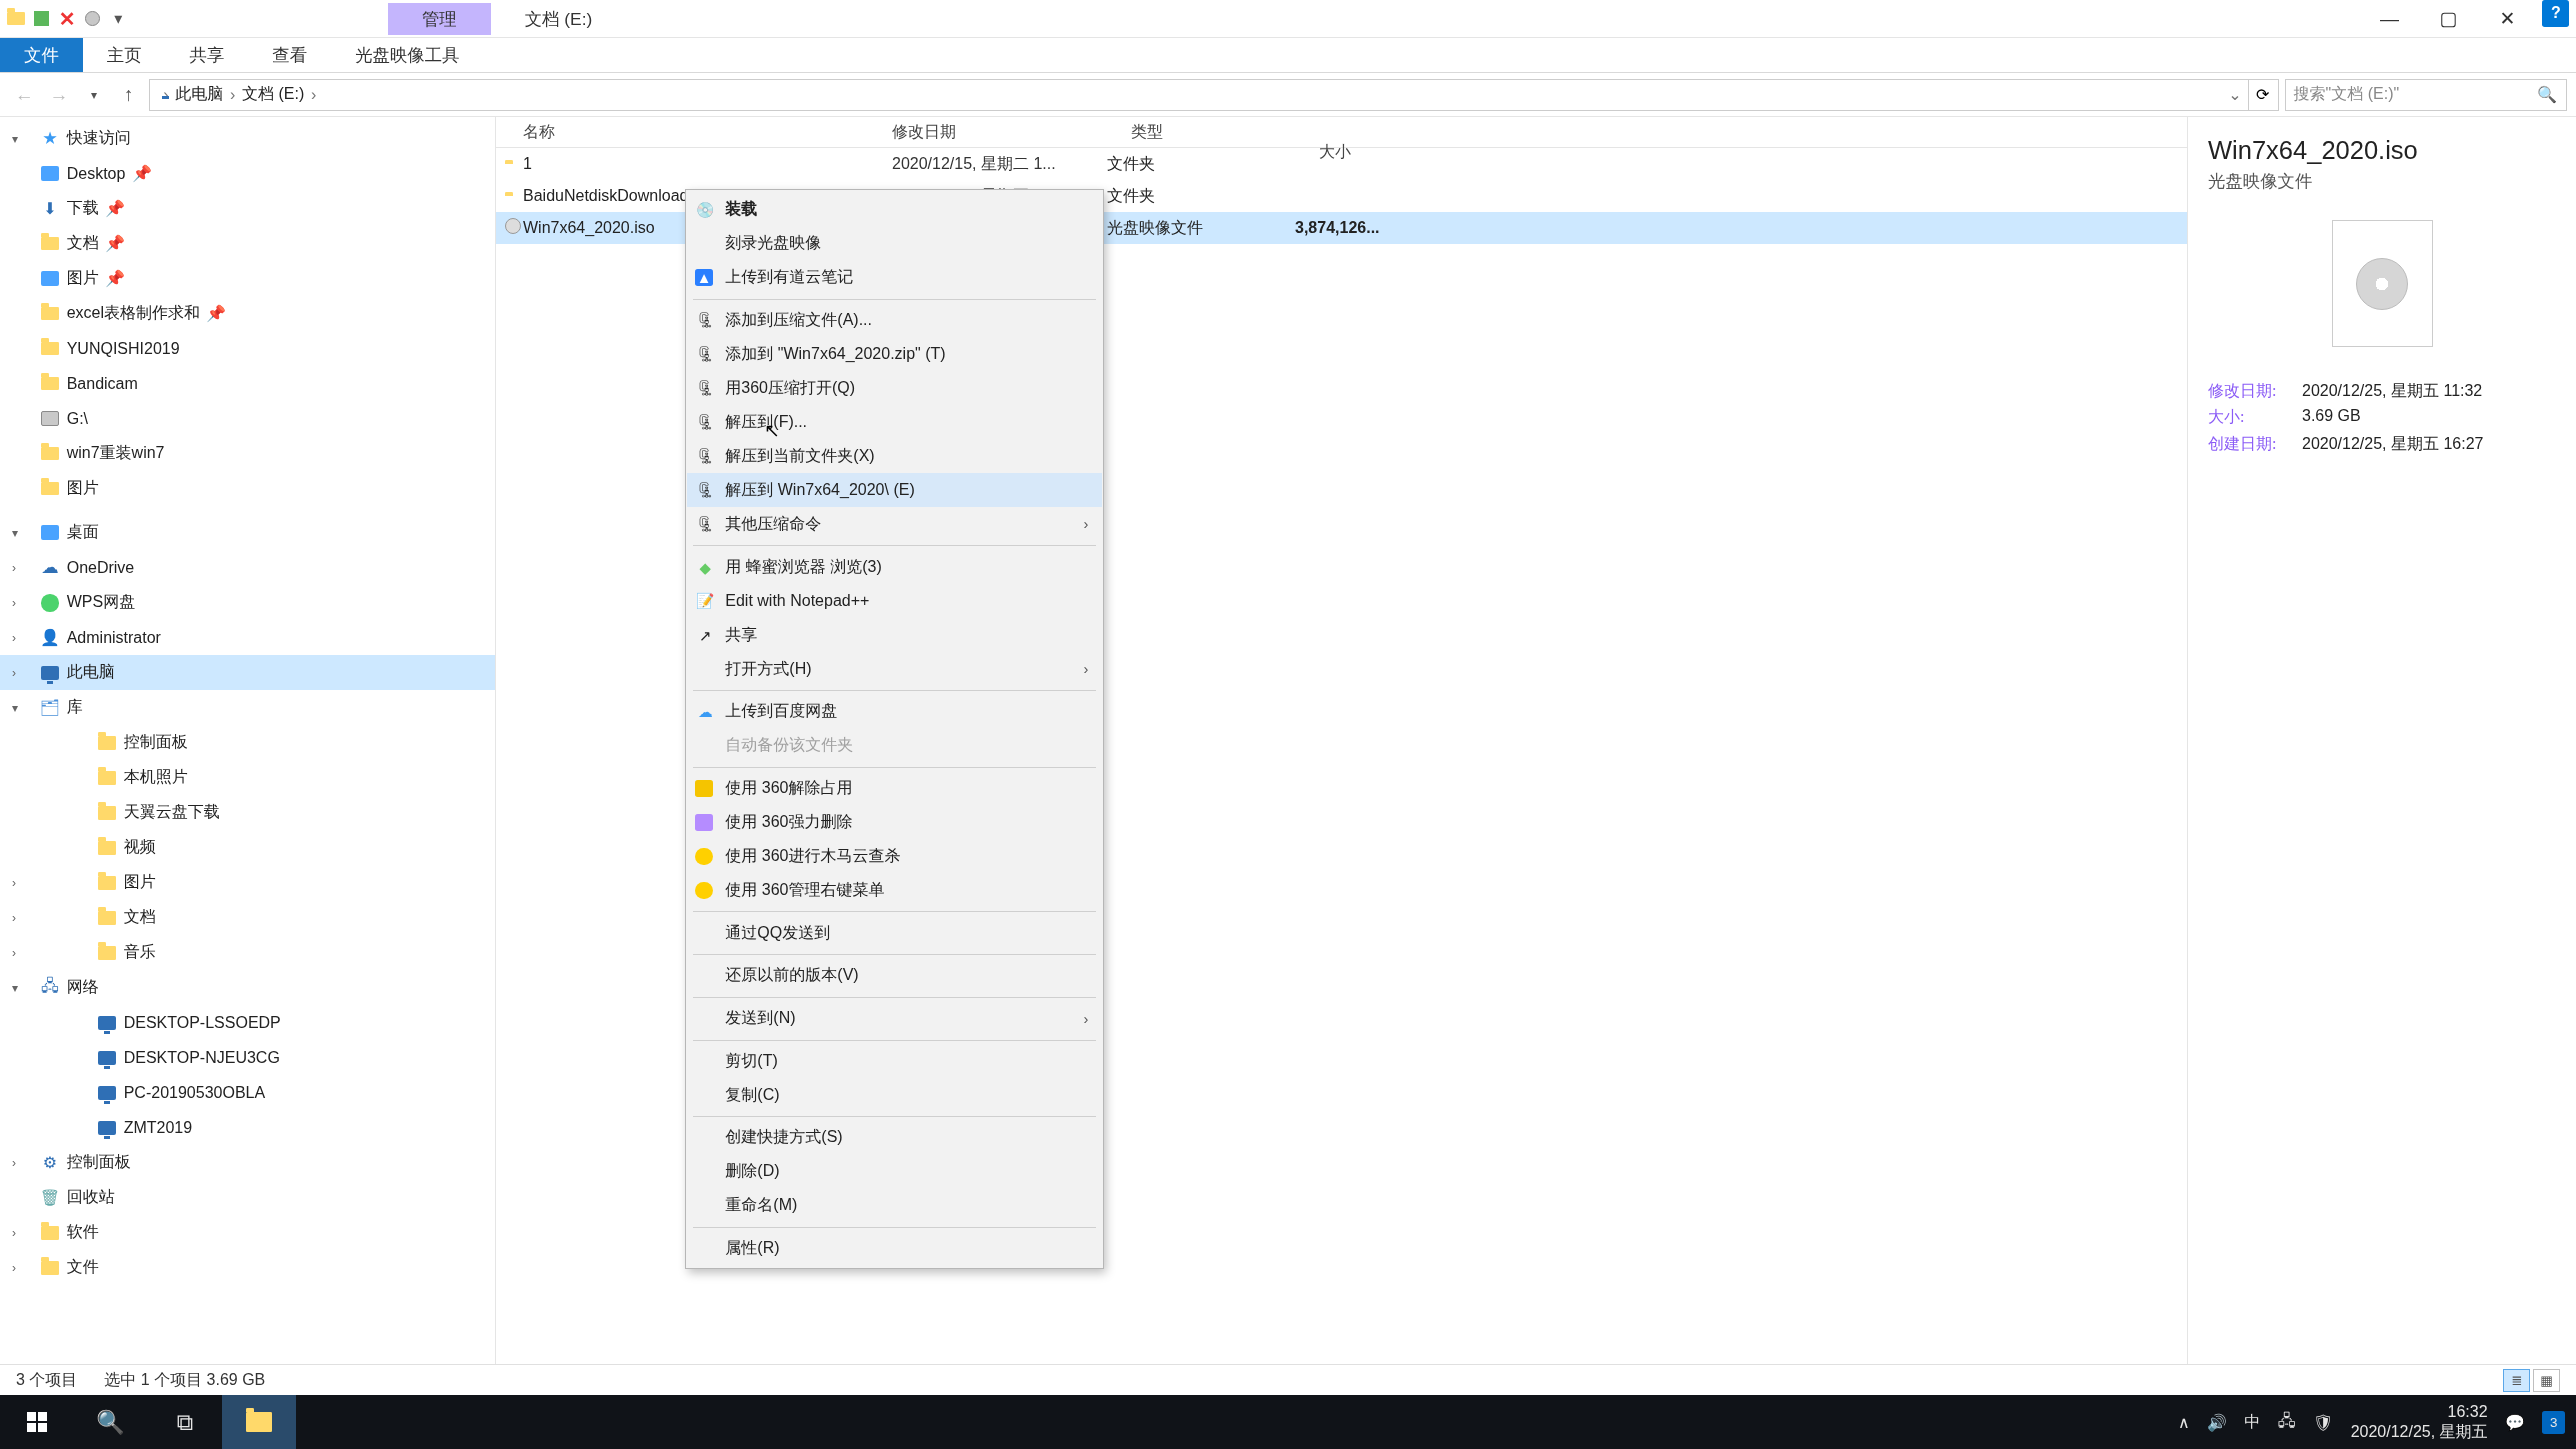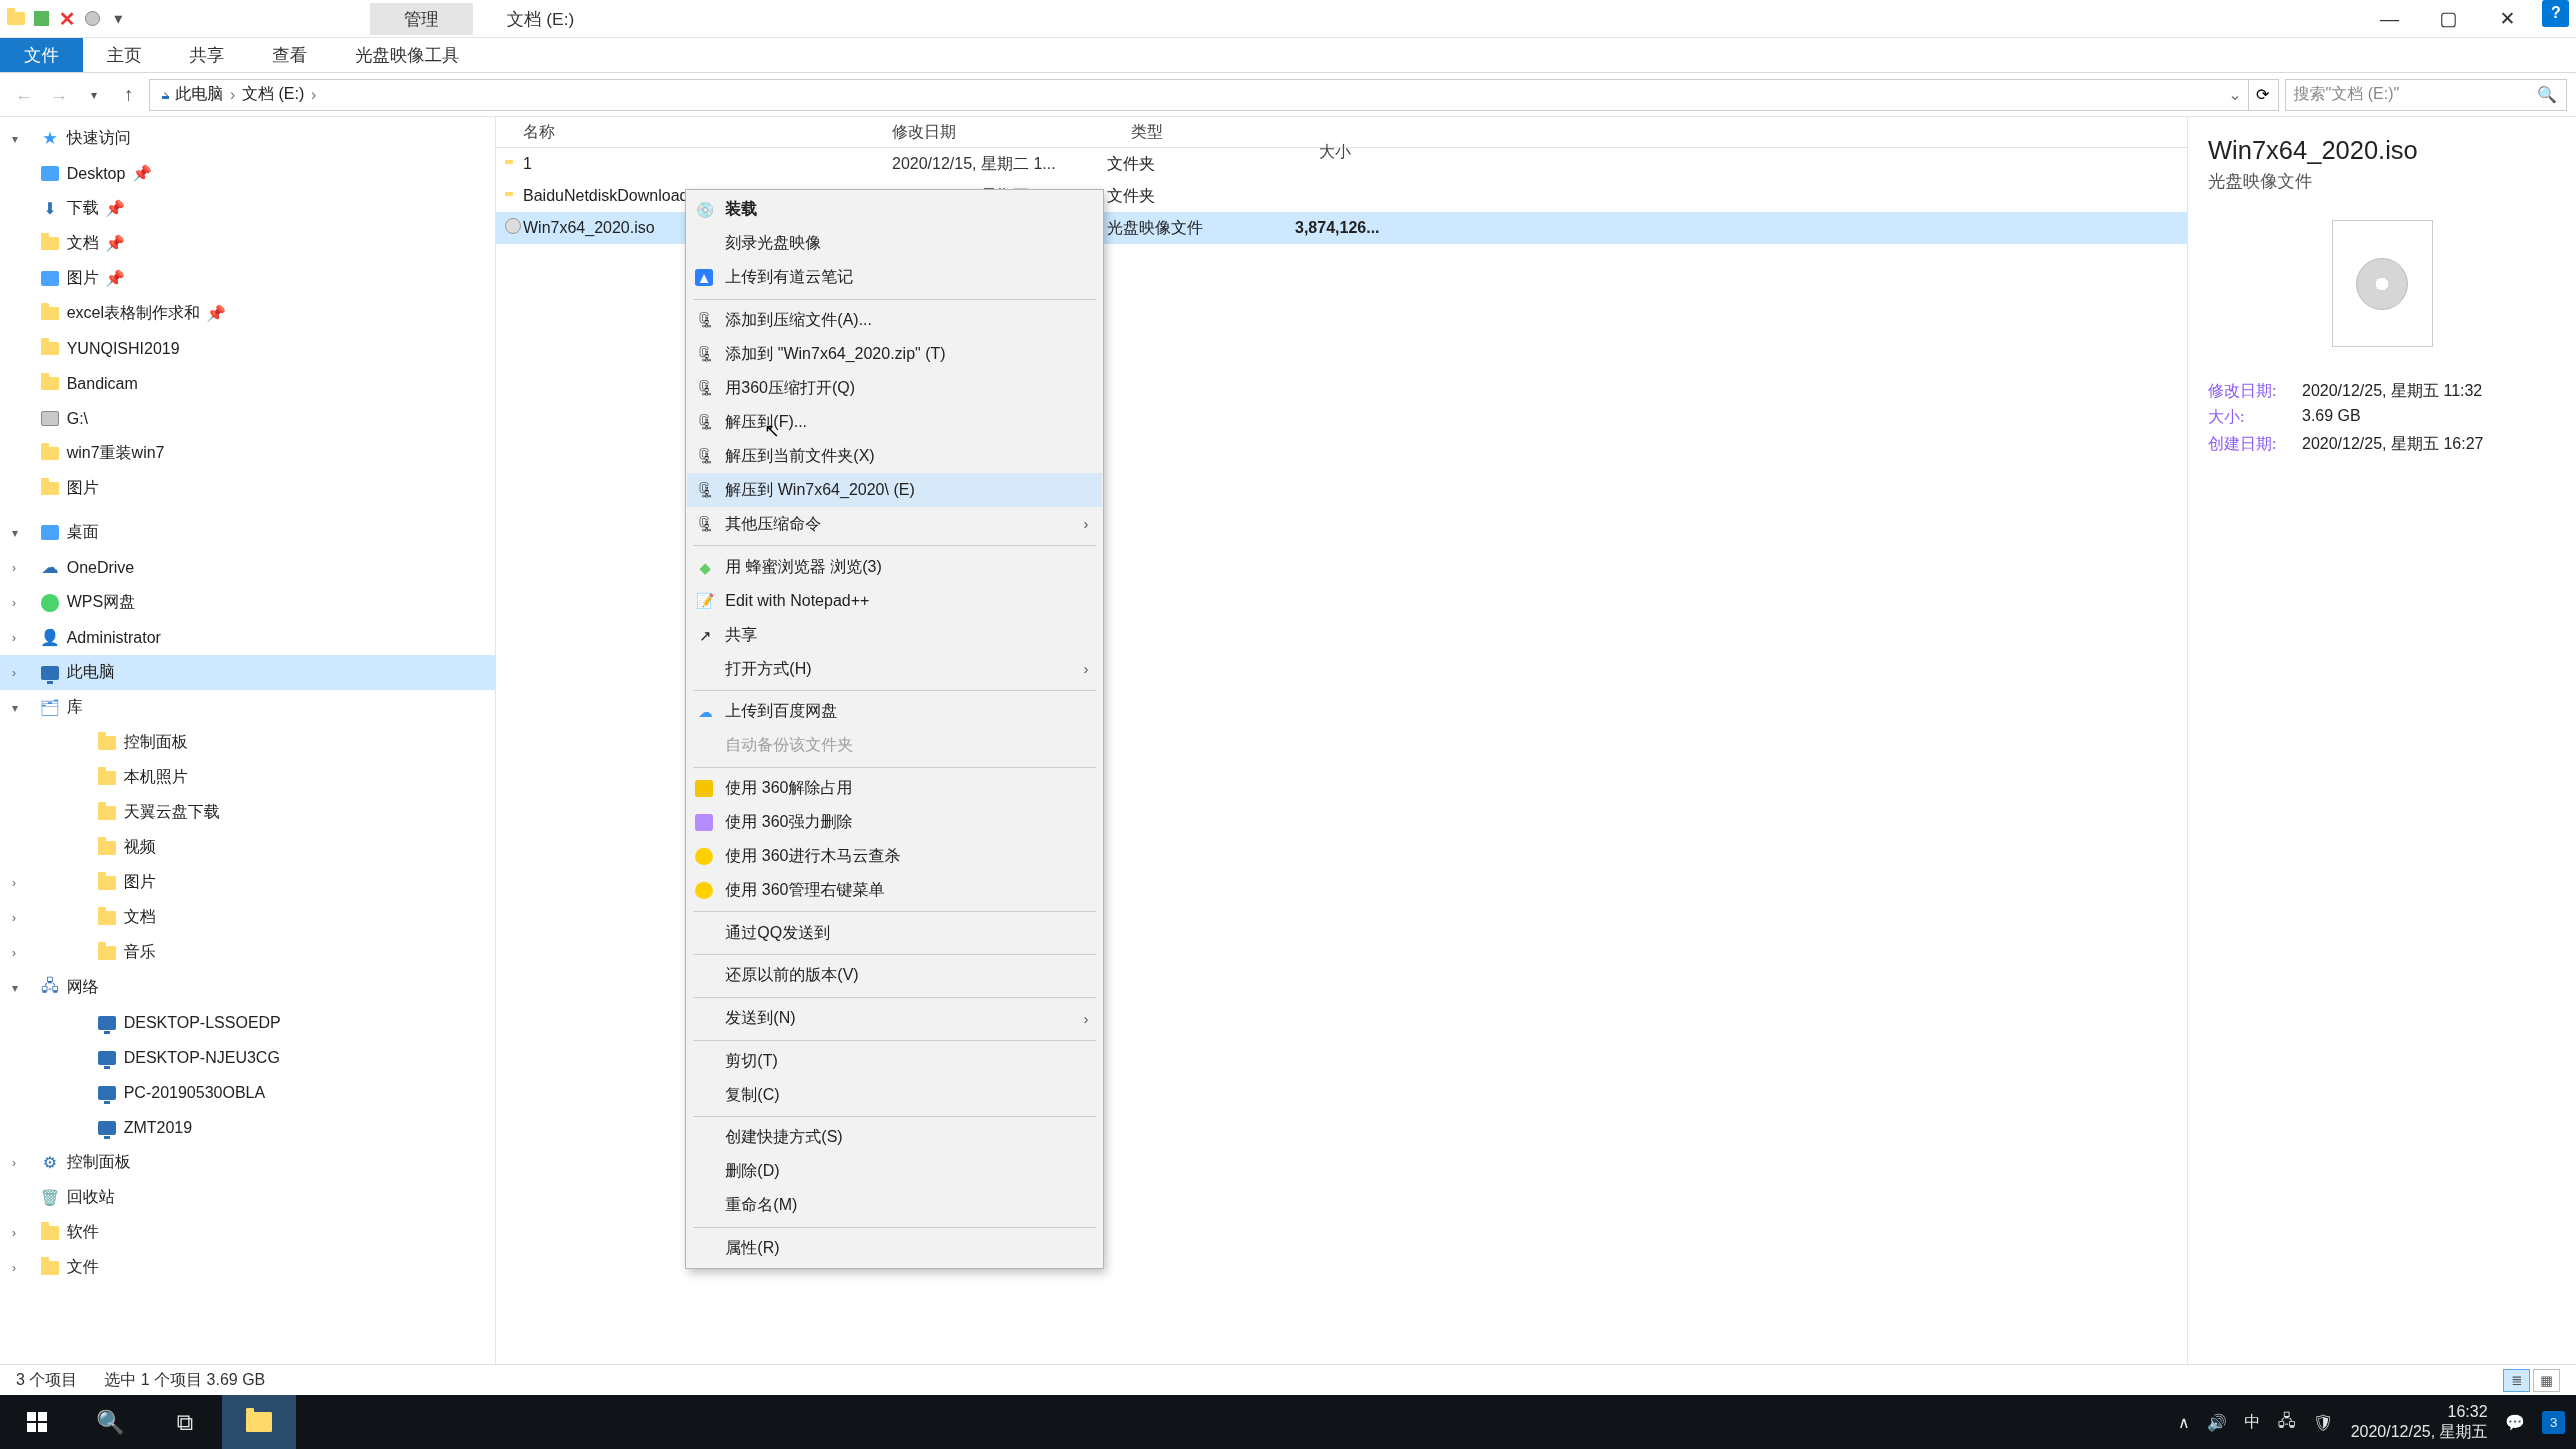--- a/index.html
+++ b/index.html
@@ -4,21 +4,21 @@
 <style>
 * { margin: 0; padding: 0; box-sizing: border-box; font-family: "Microsoft YaHei", "Segoe UI", Arial, sans-serif; font-size: 16px; }
 html, body { width: 2576px; height: 1449px; overflow: hidden; background: #fff; }
 
 
 .titlebar { height: 38px; background: #fff; display: flex; align-items: center; border-bottom: 0.7px solid #e5e5e5; }
 .tb-left { display: flex; align-items: center; padding-left: 5.4px; gap: 4px; }
 .tb-icon { width: 21.5px; height: 21.5px; display: inline-flex; align-items: center; justify-content: center; }
 .tb-tab-group { margin-left: 241px; display: flex; gap: 0; }
 .tb-tab { padding: 4px 34px; font-size: 17.4px; color: #333; }
-.tb-tab.highlight { background: #e5e5e5; color: #333; }
+.tb-tab.highlight { background: #c4b5fd; color: #333; margin-left: 18px; }
 .tb-controls { margin-left: auto; display: flex; }
 .tb-btn { width: 59px; height: 38px; display: flex; align-items: center; justify-content: center; font-size: 19px; color: #333; }
 .tb-help { width: 27px; height: 27px; background: #0078d7; color: #fff; border-radius: 2.7px; display:flex;align-items:center;justify-content:center;font-weight:bold;margin-right:6.7px;margin-left:5.4px;}
 
 
 .ribbon-tabs { height: 35px; display: flex; align-items: stretch; border-bottom: 0.7px solid #d9d9d9; }
 .rt { padding: 6.7px 24px; font-size: 17.4px; color: #333; display:flex;align-items:center; }
 .rt.active { background: #1979ca; color: #fff; }
 
 

